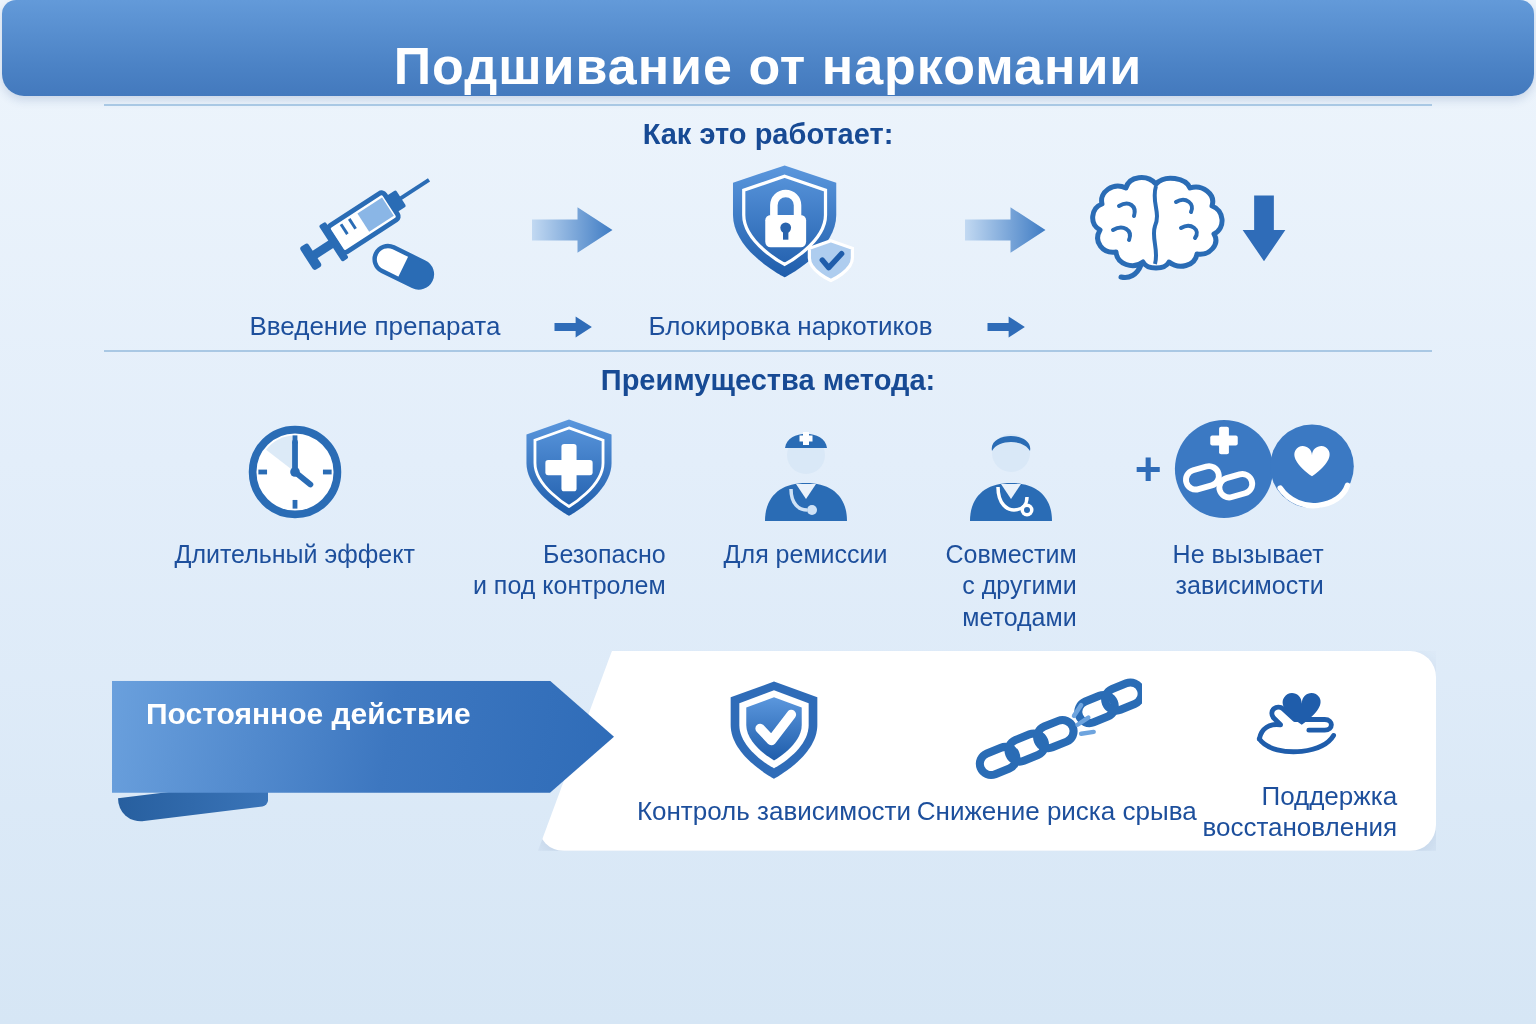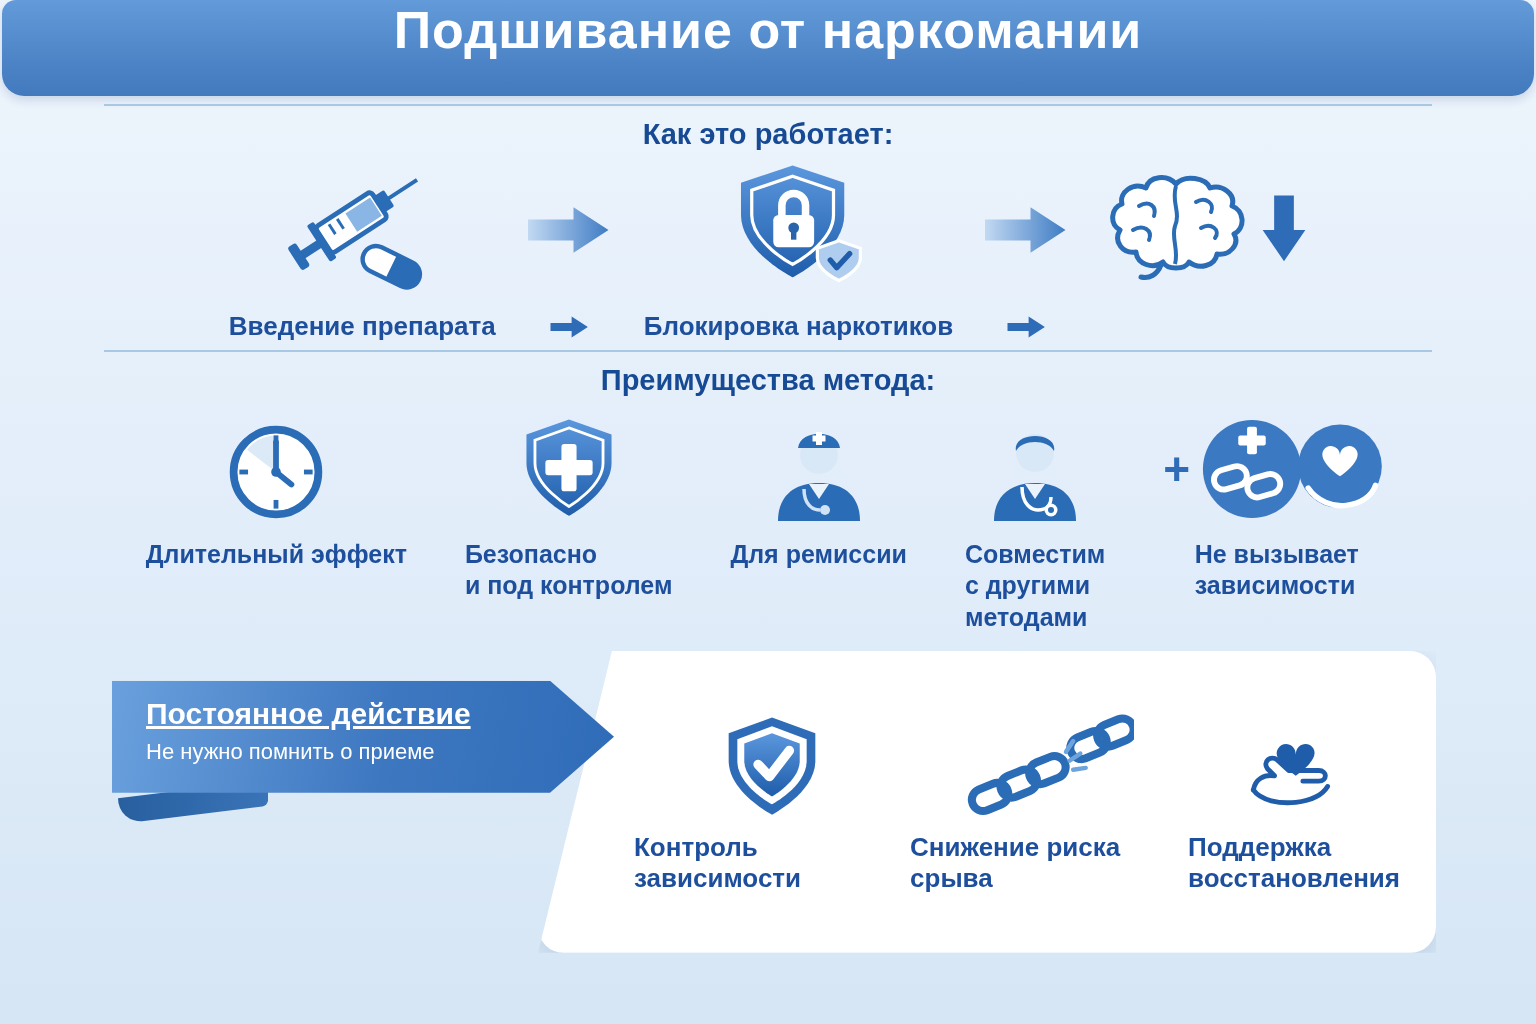--- a/index.html
+++ b/index.html
@@ -6,21 +6,21 @@
   body { background:#c9dcef; }
   .page {
     width:1536px; height:1024px; position:relative; overflow:hidden;
     background:linear-gradient(180deg,#eef5fc 0%, #e3eefa 45%, #d6e6f5 100%);
     font-family:"Liberation Sans", sans-serif;
   }
   .header {
     height:96px; margin:0 2px;
     background:linear-gradient(180deg,#639ad9 0%, #4b82c5 70%, #4379bd 100%);
     border-radius:14px 14px 22px 22px;
-    display:flex; align-items:flex-start; justify-content:center;
+    display:flex; align-items:flex-end; justify-content:center;
     box-shadow:0 4px 10px rgba(40,80,140,.18);
   }
   .header h1 { color:#ffffff; font-size:52px; font-weight:bold; letter-spacing:1px; }
 
   .intro { display:flex; align-items:center; padding:12px 60px 6px 56px; min-height:100px; }
   .logo { font-size:58px; font-weight:800; white-space:nowrap; letter-spacing:2px; }
   .logo .neo {
     background:linear-gradient(180deg,#8cb8e8 0%, #2f6cb8 55%, #173f80 100%);
     -webkit-background-clip:text; background-clip:text; color:transparent;
   }
@@ -32,52 +32,52 @@
   .section-heading { text-align:center; color:#174a94; font-size:29px; font-weight:bold; margin:12px 0 8px; }
 
   .steps {
     display:grid; grid-template-columns:repeat(5,auto);
     justify-content:center; align-items:center; column-gap:30px; row-gap:10px;
   }
   .step-icon { height:142px; display:flex; align-items:center; justify-content:center; }
   .big-arrow { width:88px; height:56px; }
   .small-arrow { width:42px; height:26px; justify-self:center; }
   .step-label, .adv-label, .panel-label {
-    color:#1d4f9c; font-weight:bold; text-align:left; white-space:pre-line;
+    color:#1d4f9c; font-weight:normal; text-align:right; white-space:pre-line;
   }
   .step-label { font-size:26px; align-self:start; }
 
   .advantages { display:flex; justify-content:center; align-items:flex-start; gap:58px; margin-top:16px; padding:0 40px; }
   .adv-item { display:flex; flex-direction:column; align-items:center; }
   .adv-icon { height:112px; display:flex; align-items:flex-end; justify-content:center; }
   .adv-label { font-size:25px; line-height:1.25; margin-top:14px; }
   .composite { display:flex; align-items:center; }
   .plus-sign { color:#2f6cb8; font-size:46px; font-weight:bold; margin-right:8px; }
 
   .bottom { position:relative; height:258px; margin-top:14px; }
   .panel {
-    position:absolute; left:538px; top:4px; width:898px; height:302px;
+    position:absolute; left:538px; top:4px; width:898px; height:200px;
     background:#ffffff; border-radius:26px;
     clip-path:polygon(74px 0, 100% 0, 100% 100%, 0 100%);
     box-shadow:0 10px 26px rgba(40,80,140,.14);
     display:flex; align-items:center; justify-content:space-around;
     padding:6px 36px 6px 96px;
   }
   .panel-item { display:flex; flex-direction:column; align-items:center; }
   .panel-icon { height:110px; display:flex; align-items:flex-end; justify-content:center; }
   .panel-label { font-size:26px; line-height:1.2; margin-top:12px; }
 
   .ribbon {
     position:absolute; left:112px; top:34px; width:502px; height:112px;
     background:linear-gradient(100deg,#6aa0dd 0%, #3d77c0 55%, #2f6cb8 100%);
     clip-path:polygon(0 0, 438px 0, 100% 50%, 438px 100%, 0 100%);
     color:#ffffff; padding:16px 60px 0 34px; z-index:3;
     filter:drop-shadow(0 6px 10px rgba(30,70,130,.28));
   }
-  .ribbon-title { font-size:30px; font-weight:bold; margin-bottom:8px;text-decoration:underline; }
+  .ribbon-title { font-size:30px; font-weight:bold; margin-bottom:0; }
   .ribbon-subtitle { font-size:22px; font-weight:500; }
   .ribbon-tail {
     position:absolute; left:118px; top:142px; width:150px; height:26px;
     background:linear-gradient(90deg,#275f9f,#3a74b8);
     transform:skewY(-7deg); border-radius:0 0 10px 46px; z-index:2;
   }
 </style>
 </head>
 <body>
 
@@ -332,21 +332,20 @@
       </div>
       <div class="adv-label">Не вызывает
 зависимости</div>
     </div>
   </div>
 
   <div class="bottom">
     <div class="ribbon-tail"></div>
     <div class="ribbon">
       <div class="ribbon-title">Постоянное действие</div>
-      <div class="ribbon-subtitle">Не нужно помнить о приеме</div>
     </div>
 
     <div class="panel">
       <div class="panel-item">
         <div class="panel-icon">
           <svg width="104" height="106">
               <use href="#sym-shield-check"></use>
             </svg>
         </div>
         <div class="panel-label">Контроль зависимости</div>

